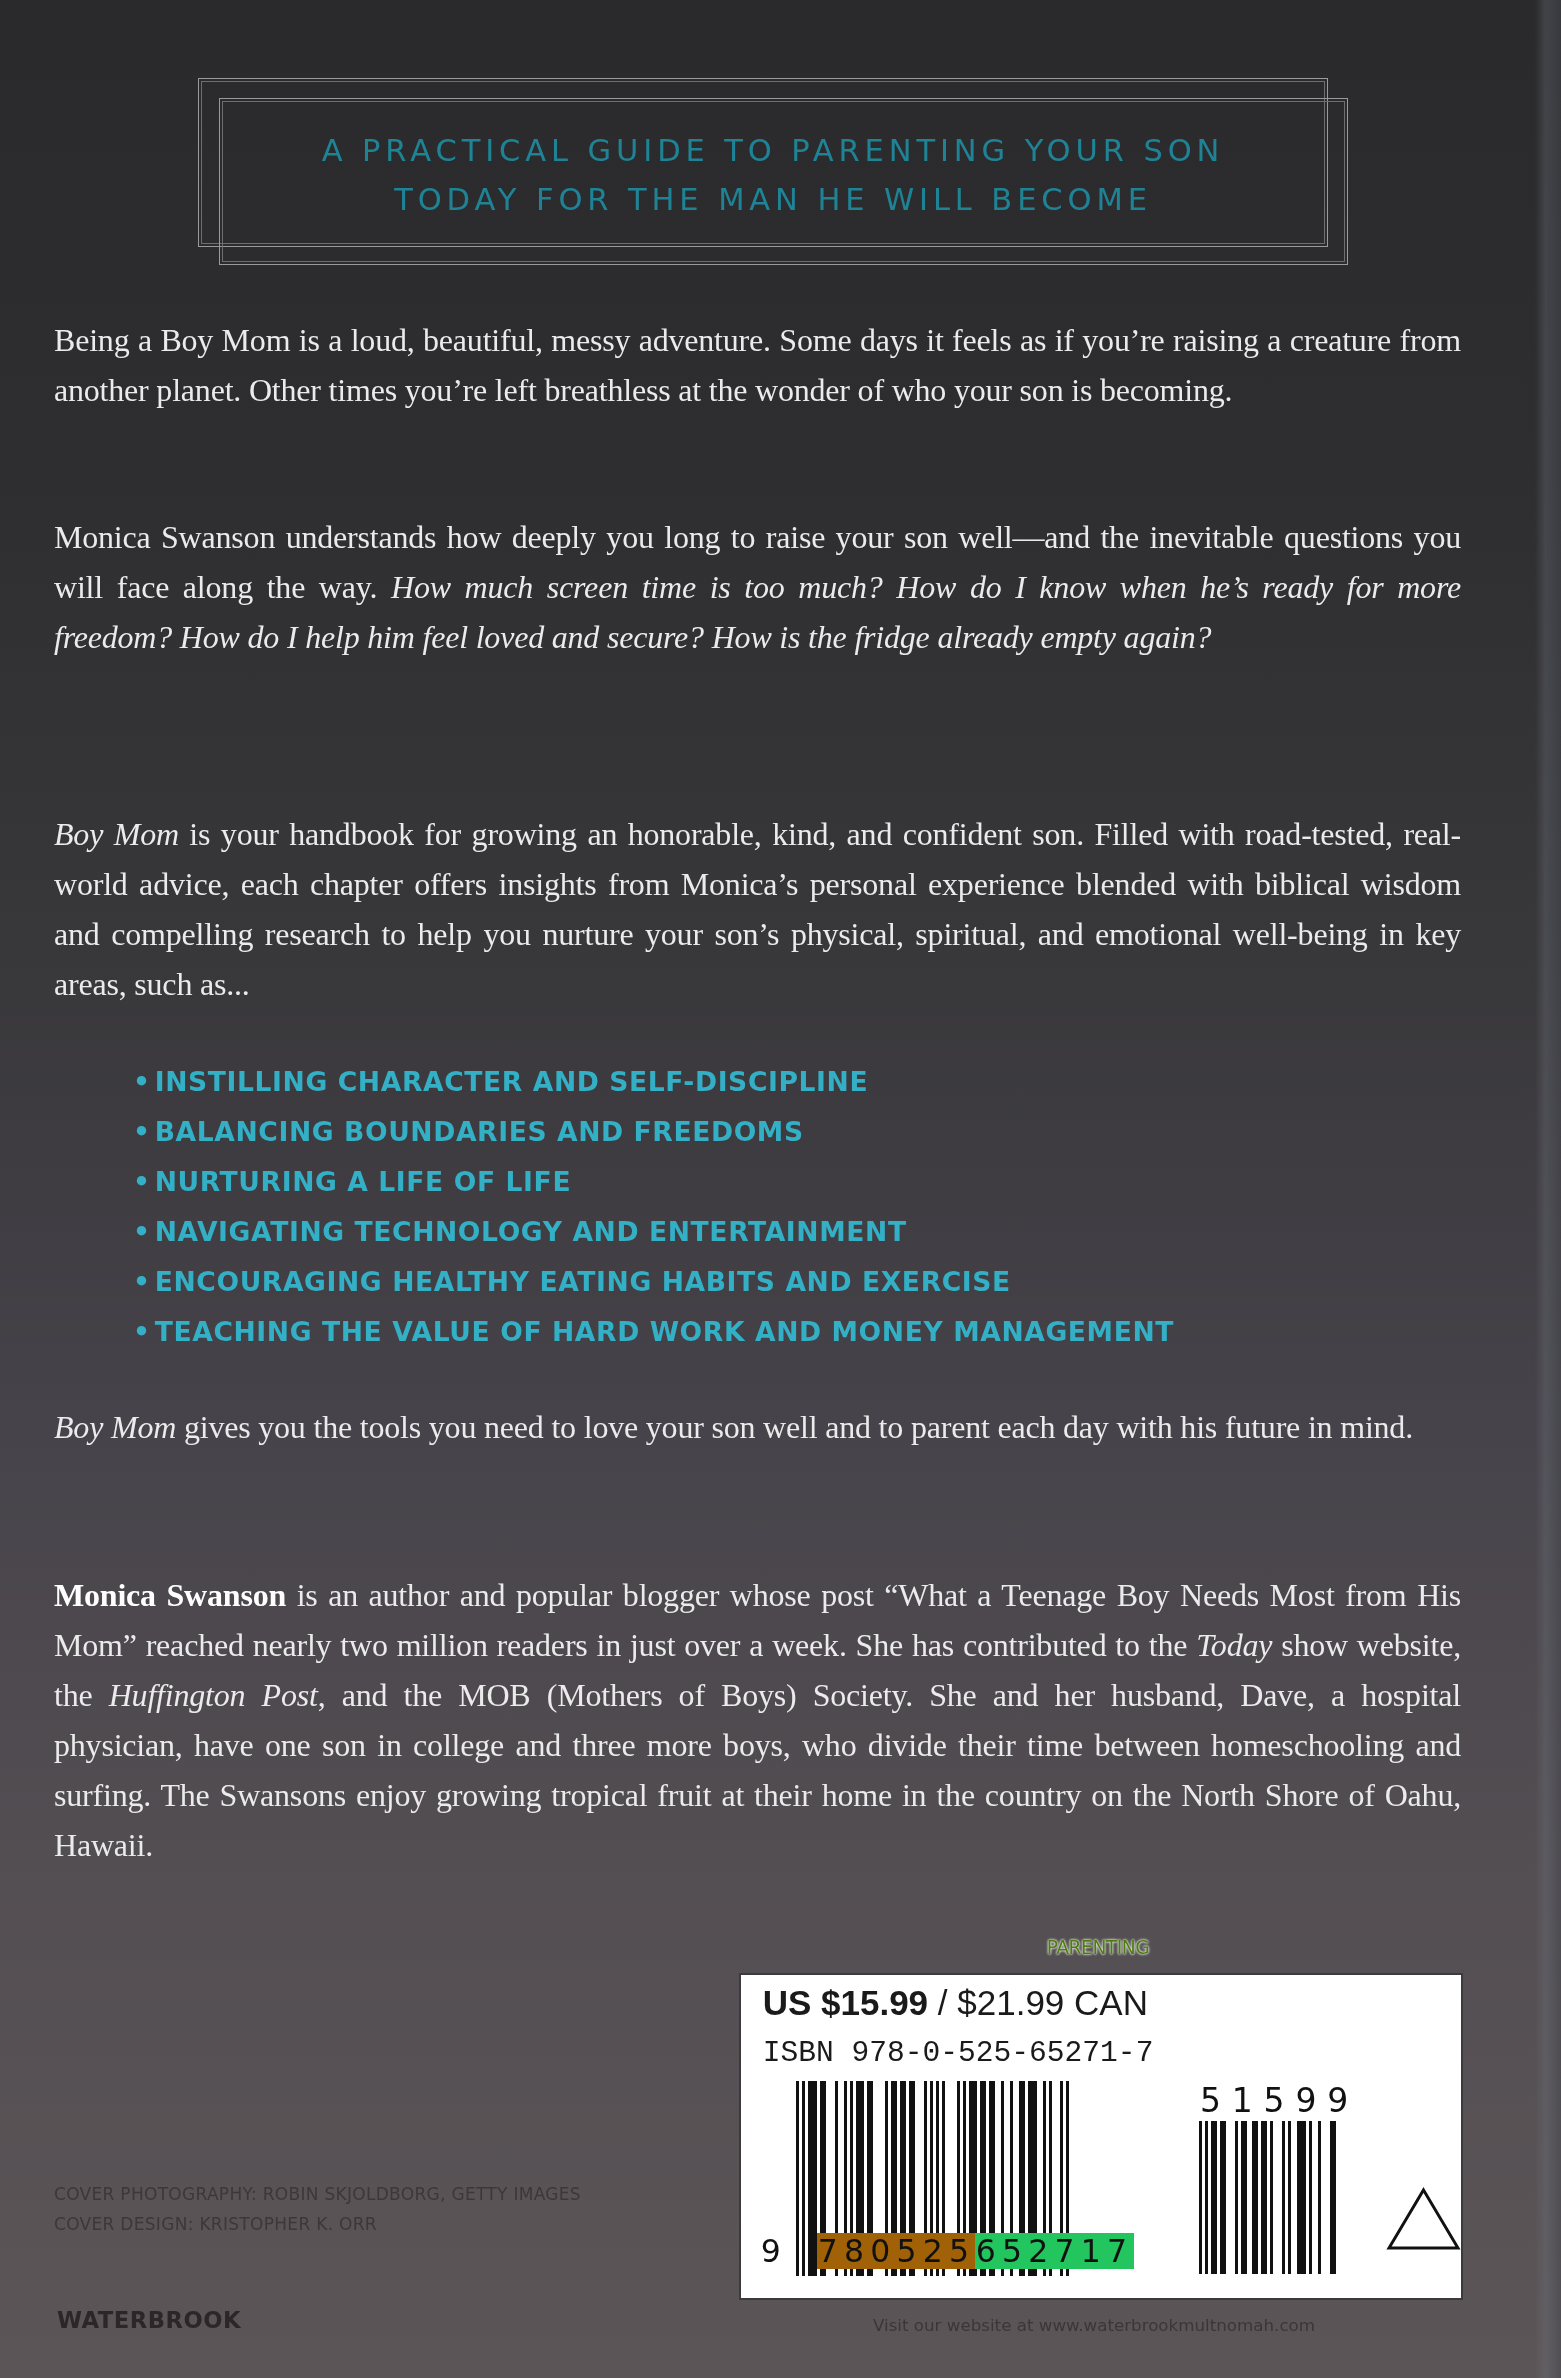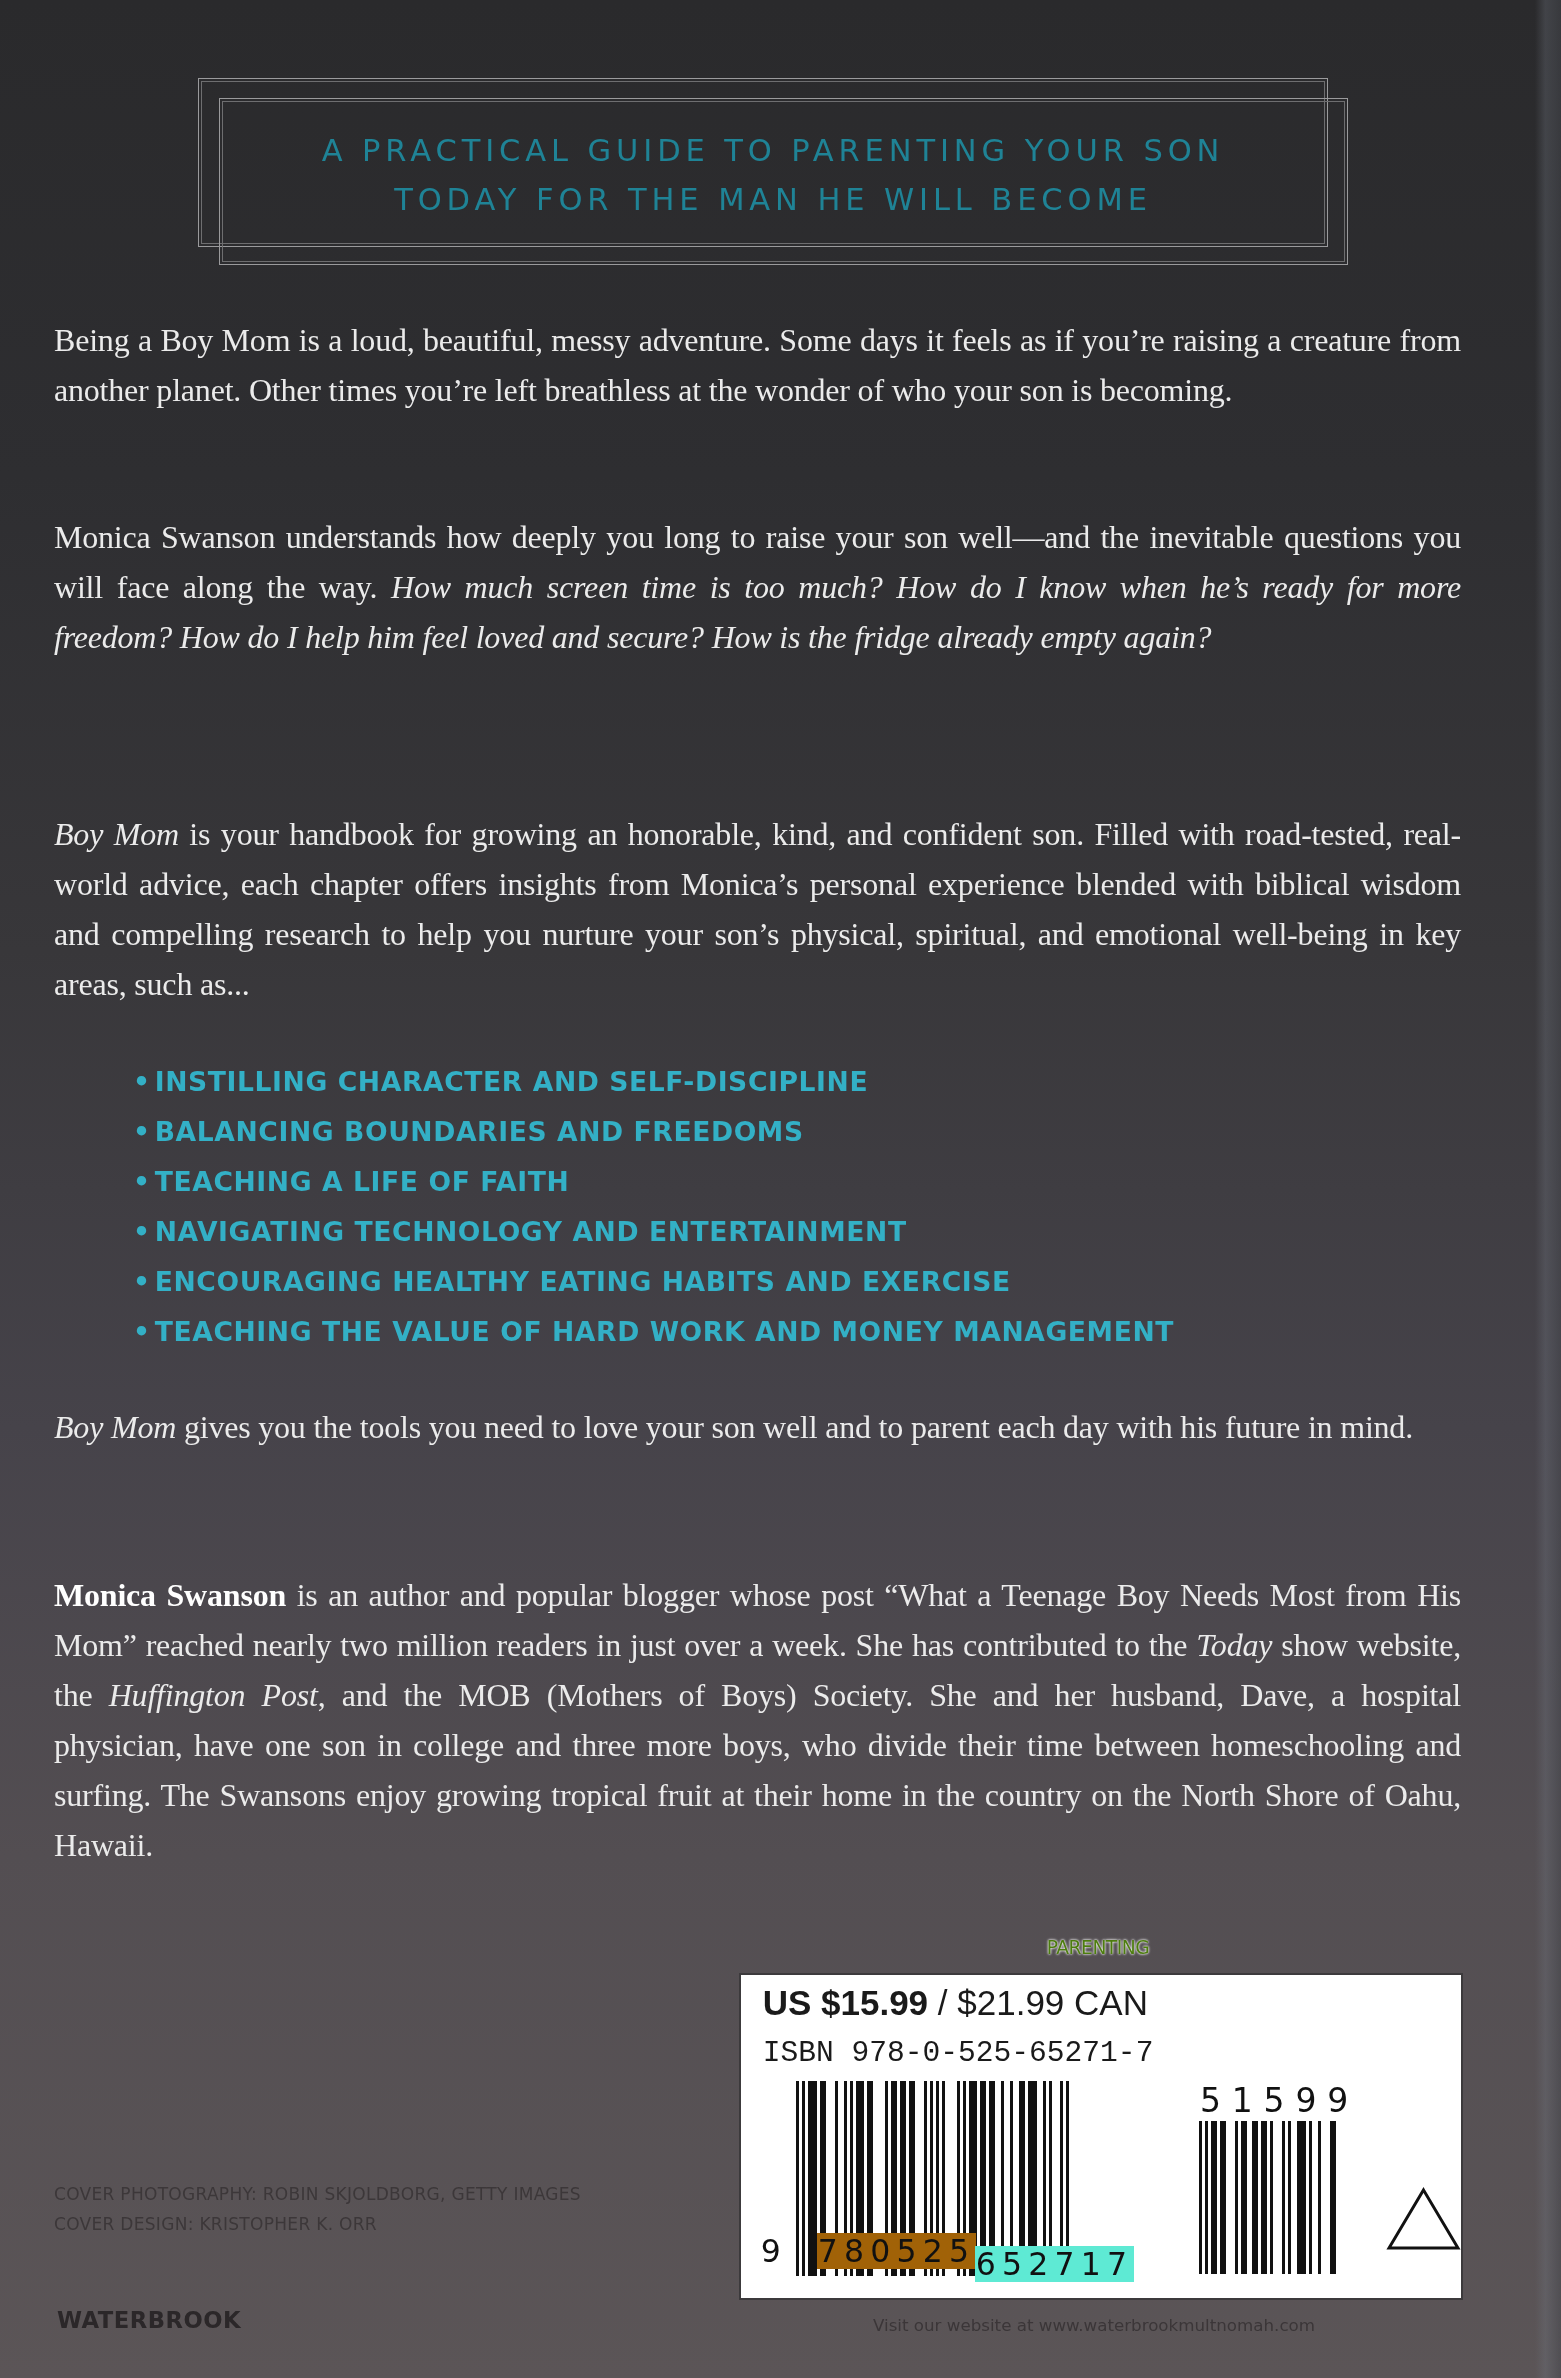--- a/index.html
+++ b/index.html
@@ -100,21 +100,21 @@
   }
   .bars span { display: block; height: 100%; background: #111; }
   .main-bars { left: 55px; top: 106px; height: 195px; }
   .supp-bars { left: 458px; top: 146px; height: 153px; }
   .ean-digits {
     position: absolute; left: 19.7px; top: 258px; font-size: 31.5px;
     font-family: "DejaVu Sans", sans-serif; color: #111; white-space: nowrap;
   }
   .ean-first { position: absolute; left: 0; top: 0; }
   .ean-left  { position: absolute; left: 56px; top: 0; background: #a16207; letter-spacing: 6.2px; padding: 0 1px; }
-  .ean-right { position: absolute; left: 214px; top: 0; background: #5eead4; letter-spacing: 6.2px; padding: 0 1px; margin-top: 13px; }
+  .ean-right { position: absolute; left: 214px; top: 0; background: #22c55e; letter-spacing: 6.2px; padding: 0 1px; }
   .supp-digits {
     position: absolute; left: 459px; top: 106px; font-size: 33px;
     font-family: "DejaVu Sans", sans-serif; color: #111; letter-spacing: 10.8px;
   }
   .triangle-icon { position: absolute; left: 645px; top: 212px; }
 </style>
 </head>
 <body>
 
 <div class="edge-strip"></div>
@@ -128,21 +128,21 @@
 
 <p class="copy p1">Being a Boy Mom is a loud, beautiful, messy adventure. Some days it feels as if you’re raising a creature from another planet. Other times you’re left breathless at the wonder of who your son is becoming.</p>
 
 <p class="copy p2"><span>Monica Swanson understands how deeply you long to raise your son well—and the inevitable questions you will face along the way. </span><em>How much screen time is too much? How do I know when he’s ready for more freedom? How do I help him feel loved and secure? How is the fridge already empty again?</em></p>
 
 <p class="copy p3"><em>Boy Mom</em><span> is your handbook for growing an honorable, kind, and confident son. Filled with road-tested, real-world advice, each chapter offers insights from Monica’s personal experience blended with biblical wisdom and compelling research to help you nurture your son’s physical, spiritual, and emotional well-being in key areas, such as...</span></p>
 
 <ul class="bullets">
   <li><span class="dot">•</span><span>INSTILLING CHARACTER AND SELF-DISCIPLINE</span></li>
   <li><span class="dot">•</span><span>BALANCING BOUNDARIES AND FREEDOMS</span></li>
-  <li><span class="dot">•</span><span>TEACHING A LIFE OF FAITH</span></li>
+  <li><span class="dot">•</span><span>NURTURING A LIFE OF LIFE</span></li>
   <li><span class="dot">•</span><span>NAVIGATING TECHNOLOGY AND ENTERTAINMENT</span></li>
   <li><span class="dot">•</span><span>ENCOURAGING HEALTHY EATING HABITS AND EXERCISE</span></li>
   <li><span class="dot">•</span><span>TEACHING THE VALUE OF HARD WORK AND MONEY MANAGEMENT</span></li>
 </ul>
 
 <p class="copy p5"><em>Boy Mom</em><span> gives you the tools you need to love your son well and to parent each day with his future in mind.</span></p>
 
 <p class="copy p6"><b>Monica Swanson</b><span> is an author and popular blogger whose post “What a Teenage Boy Needs Most from His Mom” reached nearly two million readers in just over a week. She has contributed to the </span><em>Today</em><span> show website, the </span><em>Huffington Post</em><span>, and the MOB (Mothers of Boys) Society. She and her husband, Dave, a hospital physician, have one son in college and three more boys, who divide their time between homeschooling and surfing. The Swansons enjoy growing tropical fruit at their home in the country on the North Shore of Oahu, Hawaii.</span></p>
 
 <div class="credits">

